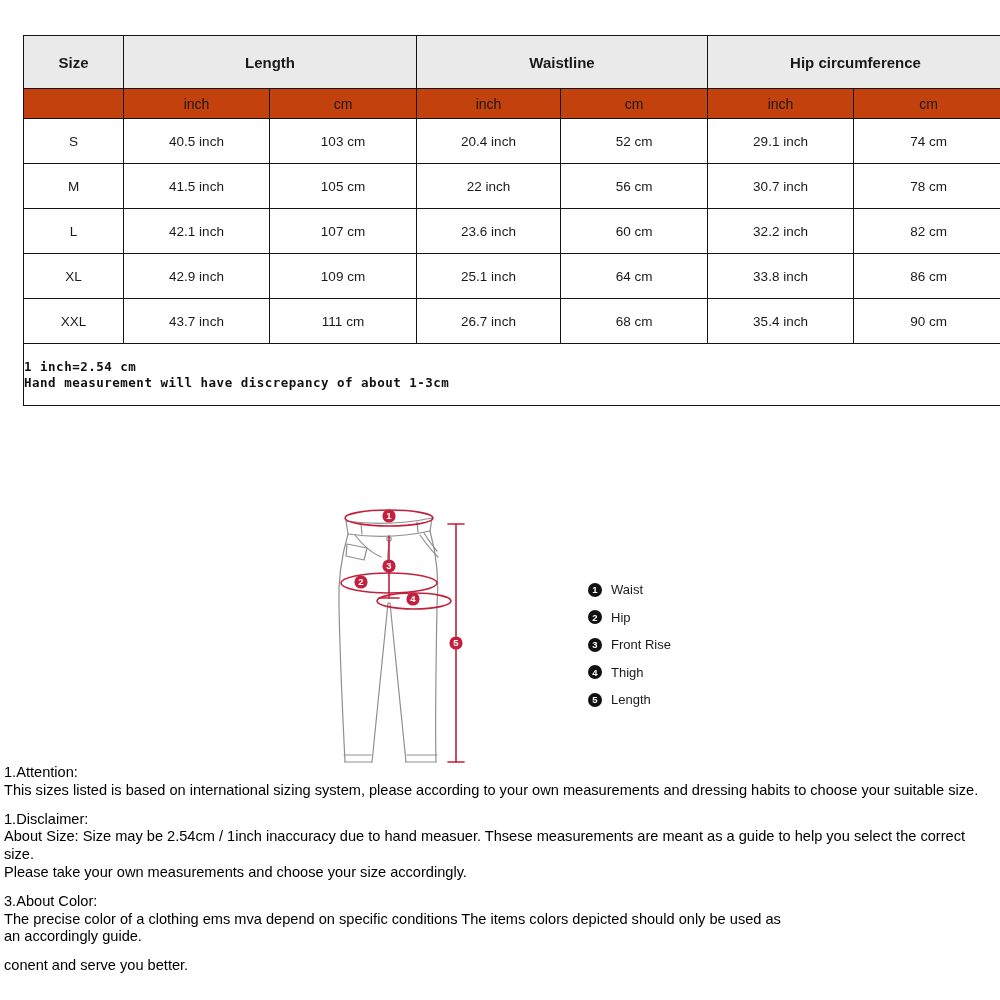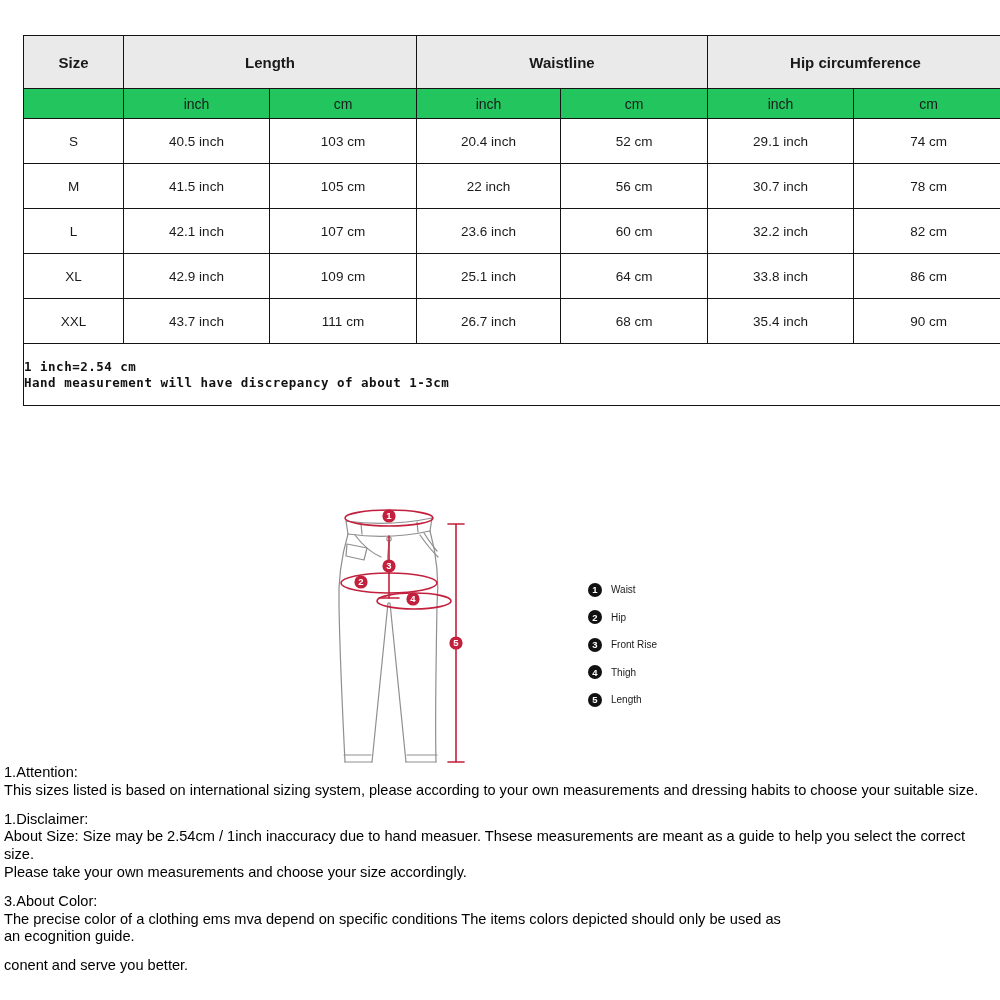--- a/index.html
+++ b/index.html
@@ -4,37 +4,37 @@
 <style>
   * { margin:0; padding:0; box-sizing:border-box; }
   html,body { background:#fff; }
   body { font-family:"Liberation Sans", sans-serif; color:#1a1a1a; }
   .page { position:relative; width:1000px; height:1000px; background:#fff; overflow:hidden; }
 
   
   table.size-chart { position:absolute; left:23px; top:35px; width:980px; border-collapse:collapse; table-layout:fixed; }
   table.size-chart th, table.size-chart td { border:1px solid #141414; text-align:center; vertical-align:middle; font-weight:normal; font-size:14px; color:#1a1a1a; }
   tr.group-row th { height:53px; background:#eaeaea; font-weight:bold; font-size:15px; }
-  tr.unit-row th { height:30px; background:#22c55e; font-size:14px; }
+  tr.unit-row th { height:30px; background:#c2410c; font-size:14px; }
   tr.data-row td { height:45px; background:#fff; font-size:13.5px; }
   tr.foot-row td { height:62px; background:#fff; }
   .footnote { font-family:"DejaVu Sans Mono", monospace; font-weight:bold; font-size:12.5px; line-height:16px; letter-spacing:0.5px; color:#111; text-align:left; }
 
   
   .pants-svg { position:absolute; left:325px; top:498px; width:156px; height:277px; }
   .outline { fill:none; stroke:#8f8f8f; stroke-width:1.2; stroke-linecap:round; stroke-linejoin:round; }
   .redline { fill:none; stroke:#c2203c; stroke-width:1.6; stroke-linecap:round; }
   .badge   { fill:#c2203c; stroke:none; }
   .badge-num { fill:#ffffff; font-family:"Liberation Sans", sans-serif; font-size:9.5px; font-weight:bold; text-anchor:middle; }
   .btn-dot { fill:none; stroke:#8f8f8f; stroke-width:1.1; }
 
   .legend { position:absolute; left:588px; top:576px; }
   .legend-row { display:flex; align-items:center; height:27.5px; }
   .legend-dot { width:14px; height:14px; border-radius:50%; background:#111; color:#fff; font-size:9.5px; font-weight:bold; display:flex; align-items:center; justify-content:center; margin-right:9px; }
-  .legend-label { font-size:10px; color:#1a1a1a; }
+  .legend-label { font-size:13px; color:#1a1a1a; }
 
   
   .notes { position:absolute; left:4px; top:764px; width:992px; font-size:14.6px; line-height:17.8px; color:#000; }
   .note-block { margin-bottom:11px; }
   .note-heading:empty { display:none; }
 </style>
 </head>
 <body>
 
 <div class="page">
@@ -199,21 +199,21 @@
       <div class="note-line">This sizes listed is based on international sizing system, please according to your own measurements and dressing habits to choose your suitable size.</div>
     </div>
     <div class="note-block">
       <div class="note-heading">1.Disclaimer:</div>
       <div class="note-line">About Size: Size may be 2.54cm / 1inch inaccuracy due to hand measuer. Thsese measurements are meant as a guide to help you select the correct size.</div>
       <div class="note-line">Please take your own measurements and choose your size accordingly.</div>
     </div>
     <div class="note-block">
       <div class="note-heading">3.About Color:</div>
       <div class="note-line">The precise color of a clothing ems mva depend on specific conditions The items colors depicted should only be used as</div>
-      <div class="note-line">an ecognition guide.</div>
+      <div class="note-line">an accordingly guide.</div>
     </div>
     <div class="note-block">
 
       <div class="note-line">conent and serve you better.</div>
     </div>
   </div>
 
 </div>
 
 </body></html>

